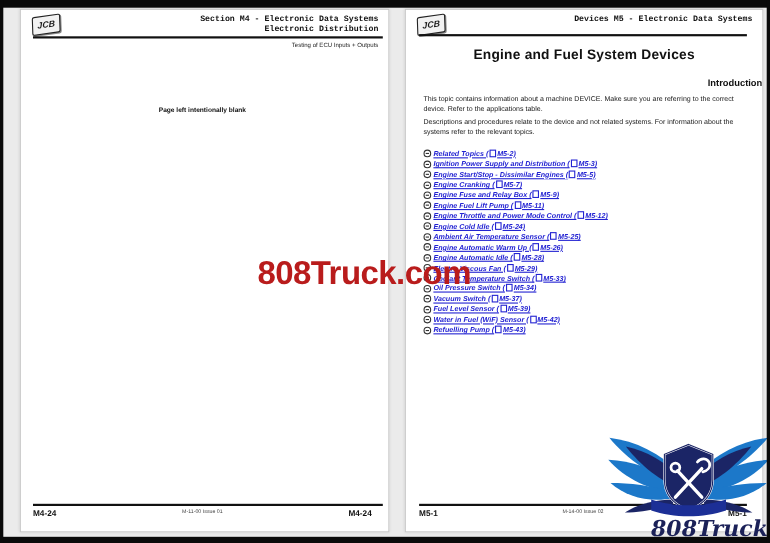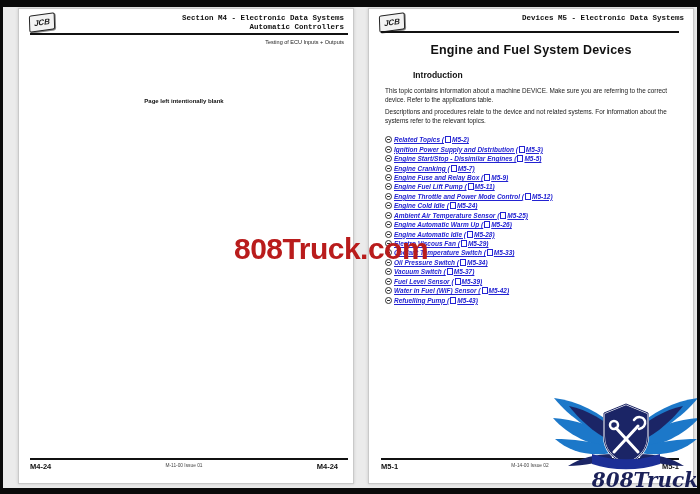--- a/index.html
+++ b/index.html
@@ -29,21 +29,21 @@
   .rule{position:absolute;height:2px;background:#111;}
   .rule.hdr-l{left:11px;right:5px;top:24px;}
   .rule.hdr-r{left:12px;right:14px;top:22px;}
   .hdr-sub{position:absolute;right:9px;top:30px;font-size:5.5px;color:#222;}
 
   .blank-note{position:absolute;left:100px;width:130px;top:89px;text-align:center;
               font-size:6px;font-weight:bold;}
 
   .doc-title{position:absolute;left:0;right:0;top:34px;text-align:center;
              font-size:12.5px;font-weight:bold;letter-spacing:.2px;}
-  .doc-sub{position:absolute;left:0;right:0;top:61px;text-align:left;
+  .doc-sub{position:absolute;left:0;right:0;top:61px;text-align:right;
            font-size:8.5px;font-weight:bold;margin-left:44px;}
   .paras{position:absolute;left:16px;width:298px;top:78px;}
   .paras p{margin:0 0 4px 0;font-size:6.4px;line-height:8.6px;color:#1a1a1a;}
 
   .toc{position:absolute;left:16px;top:126px;}
   .link-row{height:9.45px;display:flex;align-items:center;}
   .lnk-circle{display:inline-block;width:5px;height:5px;border:1px solid #333;border-radius:50%;
               margin-right:2px;flex:0 0 auto;position:relative;}
   .lnk-circle::after{content:"";position:absolute;left:1px;top:2px;width:3px;height:1px;background:#333;}
   a.lnk{font:italic bold 6.5px "Liberation Sans",sans-serif;color:#2323d2;
@@ -73,21 +73,21 @@
 <div class="screen">
   <div class="edge top"></div>
   <div class="edge bottom"></div>
   <div class="edge left"></div>
   <div class="edge right"></div>
 
   <div class="page page-left">
     <div class="jcb-logo">JCB</div>
     <div class="hdr-block">
       <div class="hdr-line">Section M4 - Electronic Data Systems</div>
-      <div class="hdr-line">Automatic Controllers</div>
+      <div class="hdr-line">Electronic Distribution</div>
     </div>
     <div class="rule hdr-l"></div>
     <div class="hdr-sub">Testing of ECU Inputs + Outputs</div>
 
     <div class="blank-note">Page left intentionally blank</div>
 
     <div class="footer-rule"></div>
     <div class="pg-footer">
       <span class="f-left">M4-24</span>
       <span class="f-center">M-11-00 Issue 01</span>

